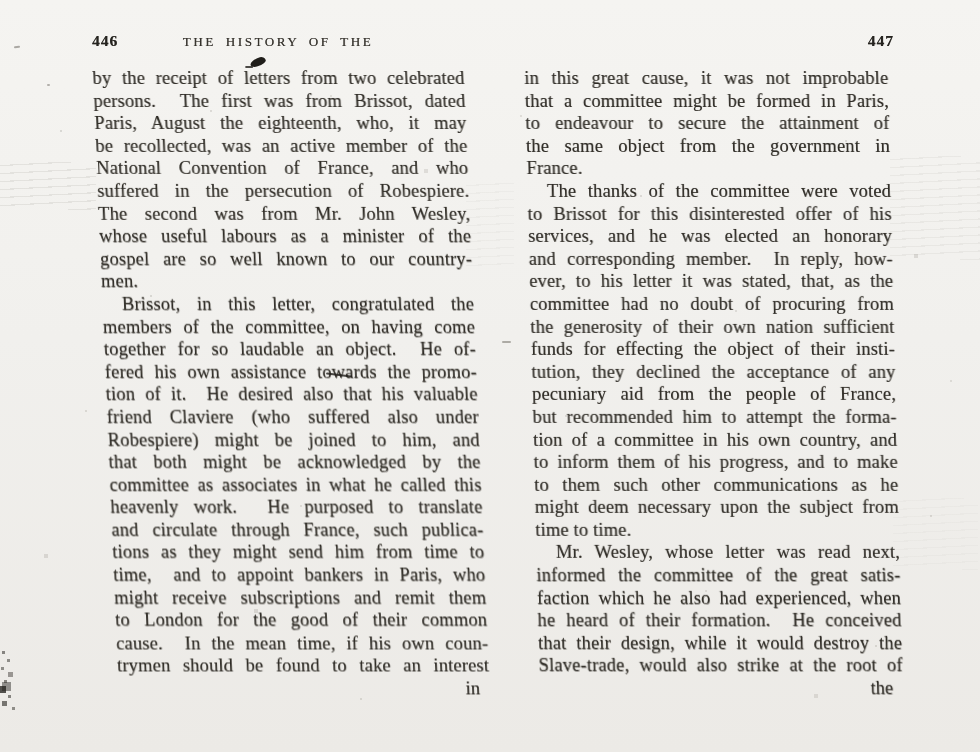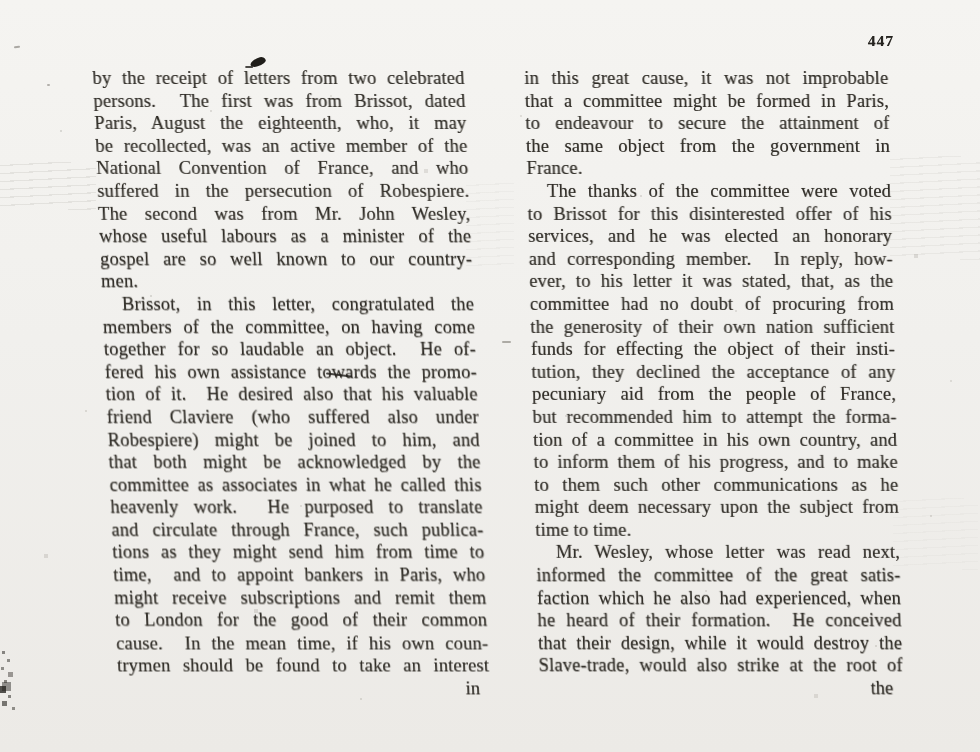--- a/index.html
+++ b/index.html
@@ -156,20 +156,24 @@
     position: absolute; left: 502px; top: 341px;
     width: 9px; height: 2px; background: rgba(90,86,78,0.45); border-radius: 1px;
   }
 </style>
 </head>
 <body>
 
 <div style="position:absolute; inset:0;">
 
   <section class="page page-left">
+    <div class="page-header">
+      <span class="page-number num-left">446</span>
+      <span class="running-head">THE HISTORY OF THE</span>
+    </div>
     <div class="page-body">
       <div>
           <div class="tline full">by the receipt of letters from two celebrated</div>
           <div class="tline full">persons.  The first was from Brissot, dated</div>
           <div class="tline full">Paris, August the eighteenth, who, it may</div>
           <div class="tline full">be recollected, was an active member of the</div>
           <div class="tline full">National Convention of France, and who</div>
           <div class="tline full">suffered in the persecution of Robespiere.</div>
           <div class="tline full">The second was from Mr. John Wesley,</div>
           <div class="tline full">whose useful labours as a minister of the</div>

